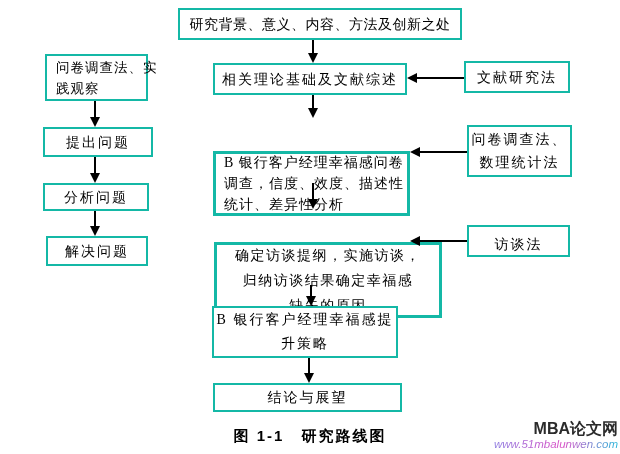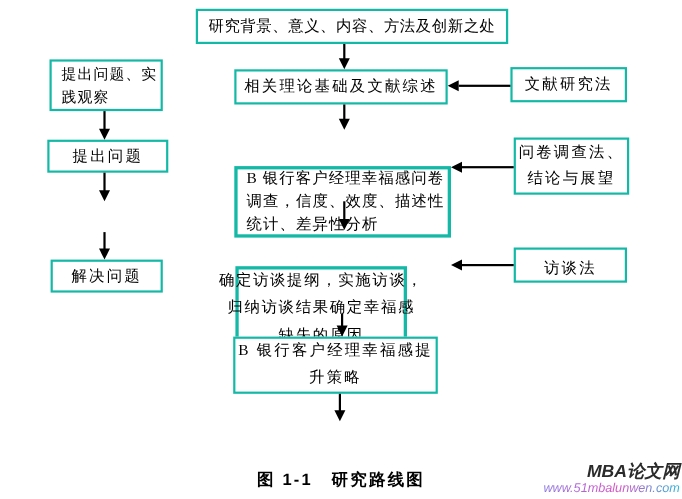--- a/index.html
+++ b/index.html
@@ -25,59 +25,62 @@
     border-top:5px solid transparent;border-bottom:5px solid transparent;
     border-right:10px solid #000;}
   .caption{
     position:absolute;left:0;top:427px;width:620px;text-align:center;
     font-family:"Liberation Sans","DejaVu Sans",sans-serif;
     font-weight:bold;font-size:15px;letter-spacing:2px;white-space:pre;
   }
   .wm-name{
     position:absolute;right:2px;top:419px;
     font-family:"Liberation Sans","DejaVu Sans",sans-serif;
-    font-style:italic;font-weight:bold;font-size:16px;color:#2b2b2b;white-space:pre;
+    font-weight:bold;font-size:16px;color:#2b2b2b;white-space:pre;
   }
   .wm-url{
     position:absolute;right:2px;top:438px;
     font-family:"Liberation Sans","DejaVu Sans",sans-serif;
     font-style:italic;font-size:11.5px;white-space:pre;
     background:linear-gradient(90deg,#8b7ae0 0%,#d94fc6 55%,#28b7da 100%);
     -webkit-background-clip:text;background-clip:text;color:transparent;
   }
   
   .bx-top {left:178px;top:8px;width:284px;height:32px;letter-spacing:.5px;}
   .bx-c1  {left:213px;top:63px;width:194px;height:32px;}
   .bx-c2  {left:213px;top:118px;width:197px;height:65px;line-height:21px;letter-spacing:1px;padding-left:8px;}
-  .bx-c3  {left:214px;top:209px;width:156px;height:76px;line-height:25px;letter-spacing:1.5px;}
+  .bx-c3  {left:214px;top:209px;width:228px;height:76px;line-height:25px;letter-spacing:1.5px;}
   .bx-c4  {left:212px;top:306px;width:186px;height:52px;line-height:24px;}
   .bx-c5  {left:213px;top:383px;width:189px;height:29px;}
   .bx-l1  {left:45px;top:54px;width:103px;height:47px;line-height:21px;letter-spacing:1px;font-size:13.5px;padding-left:9px;}
   .bx-l2  {left:43px;top:127px;width:110px;height:30px;}
   .bx-l3  {left:43px;top:183px;width:106px;height:28px;}
   .bx-l4  {left:46px;top:236px;width:102px;height:30px;}
   .bx-r1  {left:464px;top:61px;width:106px;height:32px;}
   .bx-r2  {left:467px;top:125px;width:105px;height:52px;line-height:23px;}
   .bx-r3  {left:467px;top:225px;width:103px;height:32px;align-items:flex-end;}
 </style>
 </head>
 <body>
 
 <div id="stage">
 
   <div class="box bx-top">
     <span class="box-label">研究背景、意义、内容、方法及创新之处</span>
   </div>
 
   <div class="box bx-l1 align-left">
-    <span class="box-label">提出问题、实
+    <span class="box-label">问卷调查法、实
 践观察</span>
   </div>
   <div class="box bx-l2">
     <span class="box-label">提出问题</span>
+  </div>
+  <div class="box bx-l3">
+    <span class="box-label">分析问题</span>
   </div>
   <div class="box bx-l4">
     <span class="box-label">解决问题</span>
   </div>
 
   <div class="box bx-c1">
     <span class="box-label">相关理论基础及文献综述</span>
   </div>
   <div class="box bx-c2 b-thick align-left">
     <span class="box-label">B 银行客户经理幸福感问卷
@@ -86,27 +89,30 @@
   </div>
   <div class="box bx-c3 b-thick">
     <span class="box-label">确定访谈提纲，实施访谈，
 归纳访谈结果确定幸福感
 缺失的原因</span>
   </div>
   <div class="box bx-c4">
     <span class="box-label">B 银行客户经理幸福感提
 升策略</span>
   </div>
+  <div class="box bx-c5">
+    <span class="box-label">结论与展望</span>
+  </div>
 
   <div class="box bx-r1">
     <span class="box-label">文献研究法</span>
   </div>
   <div class="box bx-r2">
     <span class="box-label">问卷调查法、
-结论与展望</span>
+数理统计法</span>
   </div>
   <div class="box bx-r3">
     <span class="box-label">访谈法</span>
   </div>
 
   <div class="vline" style="left:312px;top:40px;height:14px;"></div>
   <div class="head-down" style="left:308px;top:53px;"></div>
 
   <div class="vline" style="left:312px;top:95px;height:14px;"></div>
   <div class="head-down" style="left:308px;top:108px;"></div>

